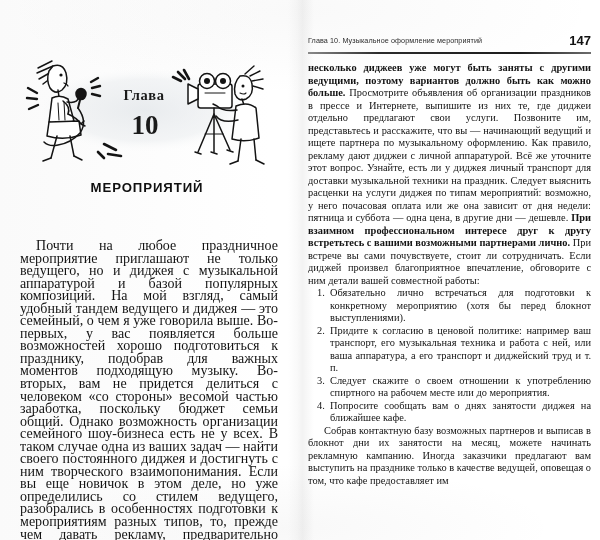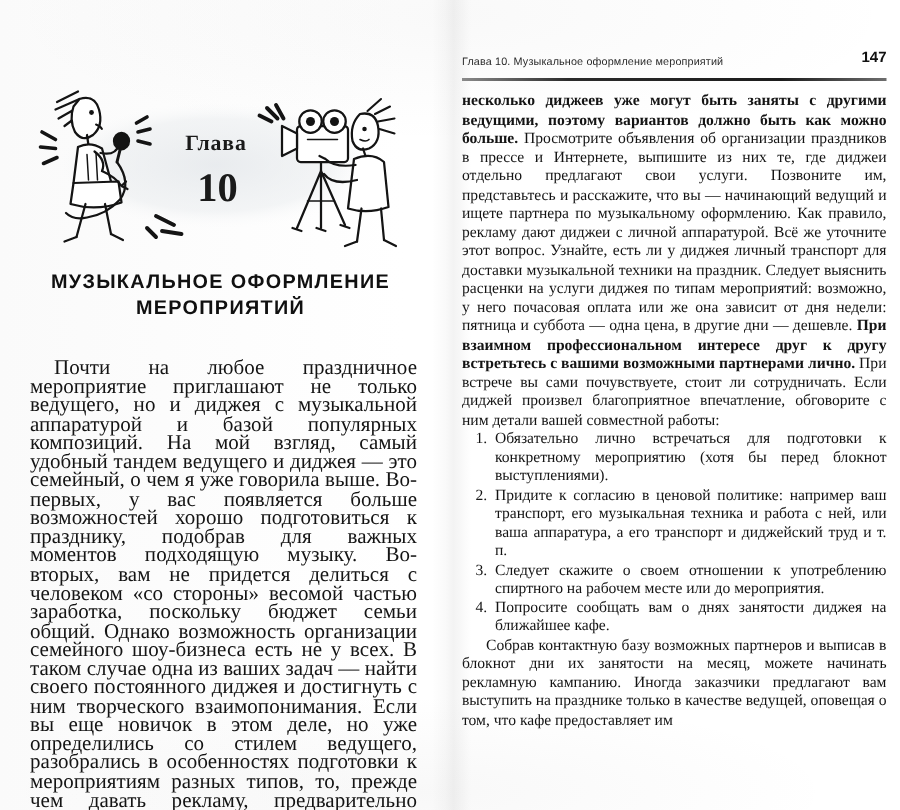--- a/index.html
+++ b/index.html
@@ -88,21 +88,21 @@
     font-family: "Liberation Sans", sans-serif;
     font-size: 7.2px;
     color: #2b2b2b;
     letter-spacing: 0.1px;
     white-space: nowrap;
   }
   #page-number {
     position: absolute; right: 0; top: -3px;
     font-family: "Liberation Sans", sans-serif;
     font-weight: bold;
-    font-size: 10px;
+    font-size: 13px;
     color: #111;
   }
   #head-rule {
     position: absolute;
     left: 8px; top: 52px; width: 283px; height: 2.2px;
     background: linear-gradient(90deg, #8a8a8a 0%, #2b2b2b 25%, #1c1c1c 75%, #6d6d6d 100%);
   }
   #right-body {
     position: absolute;
     left: 8px; top: 62px; width: 283px;
@@ -230,21 +230,20 @@
           <path d="M226 72 q-16 4 -22 -4"></path>
 
           <path d="M229 91 l-3 22 M242 91 l2 21"></path>
 
           <path d="M226 113 l-8 3 M244 112 l8 4"></path>
         </g>
       </svg>
     </div>
 
     <div id="chapter-title">
-      <div>МУЗЫКАЛЬНОЕ ОФОРМЛЕНИЕ</div>
       <div>МЕРОПРИЯТИЙ</div>
     </div>
 
     <div id="left-body">
       <p>Почти на любое праздничное мероприятие приглашают не только ведущего, но и диджея с музыкальной аппаратурой и базой популярных композиций. На мой взгляд, самый удобный тандем ведущего и диджея — это семейный, о чем я уже говорила выше. Во-первых, у вас появляется больше возможностей хорошо подготовиться к празднику, подобрав для важных моментов подходящую музыку. Во-вторых, вам не придется делиться с человеком «со стороны» весомой частью заработка, поскольку бюджет семьи общий. Однако возможность организации семейного шоу-бизнеса есть не у всех. В таком случае одна из ваших задач — найти своего постоянного диджея и достигнуть с ним творческого взаимопонимания. Если вы еще новичок в этом деле, но уже определились со стилем ведущего, разобрались в особенностях подготовки к мероприятиям разных типов, то, прежде чем давать рекламу, предварительно познакомьтесь с потенциальными диджеями на ваших праздниках.</p>
     </div>
   </div>
 
   <div id="gutter"></div>
 

